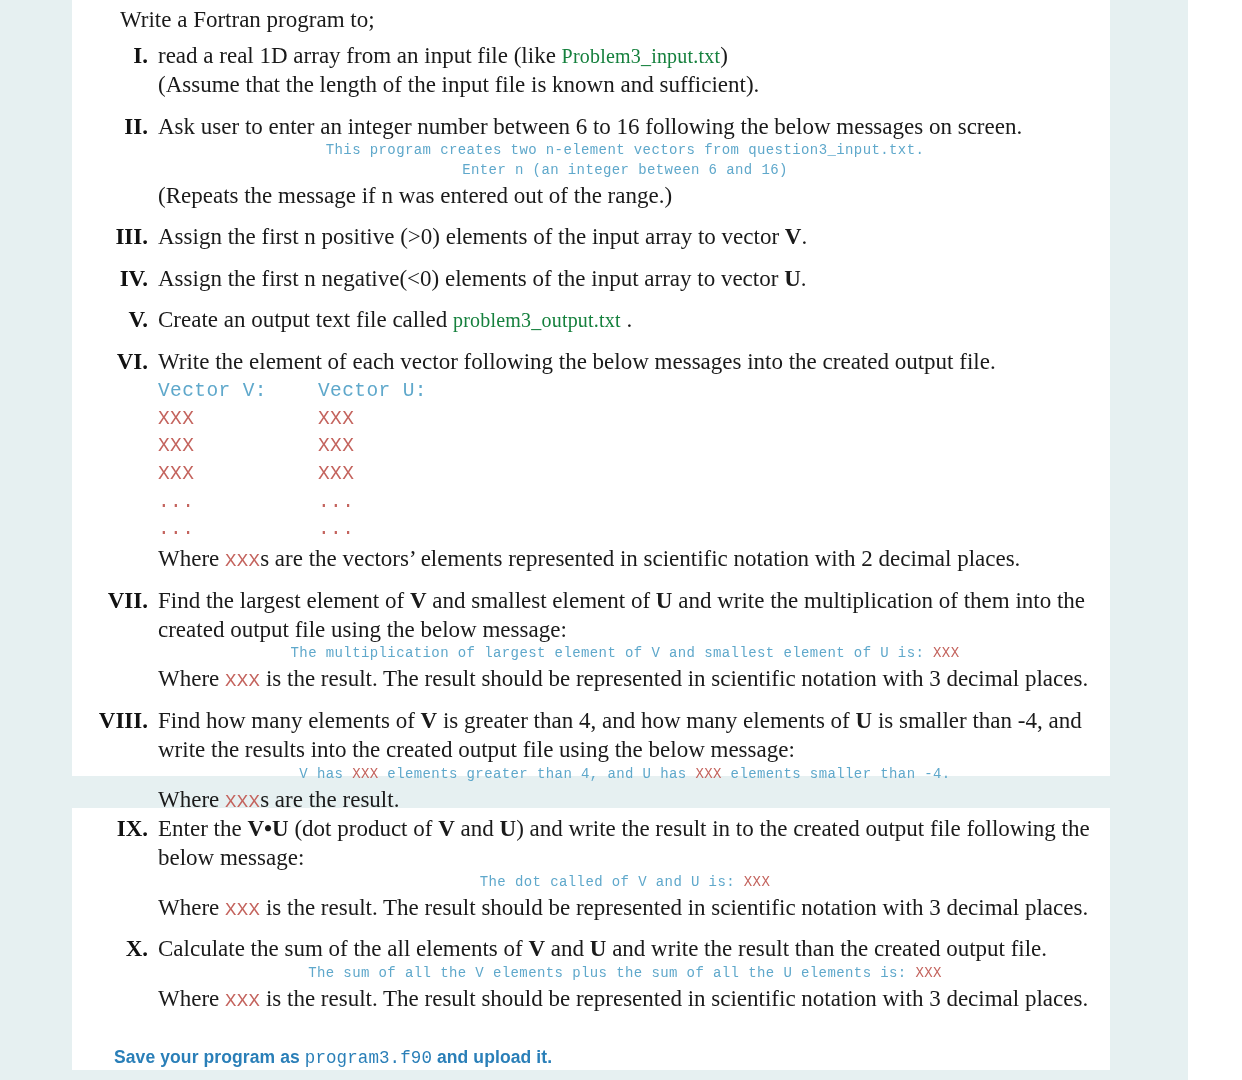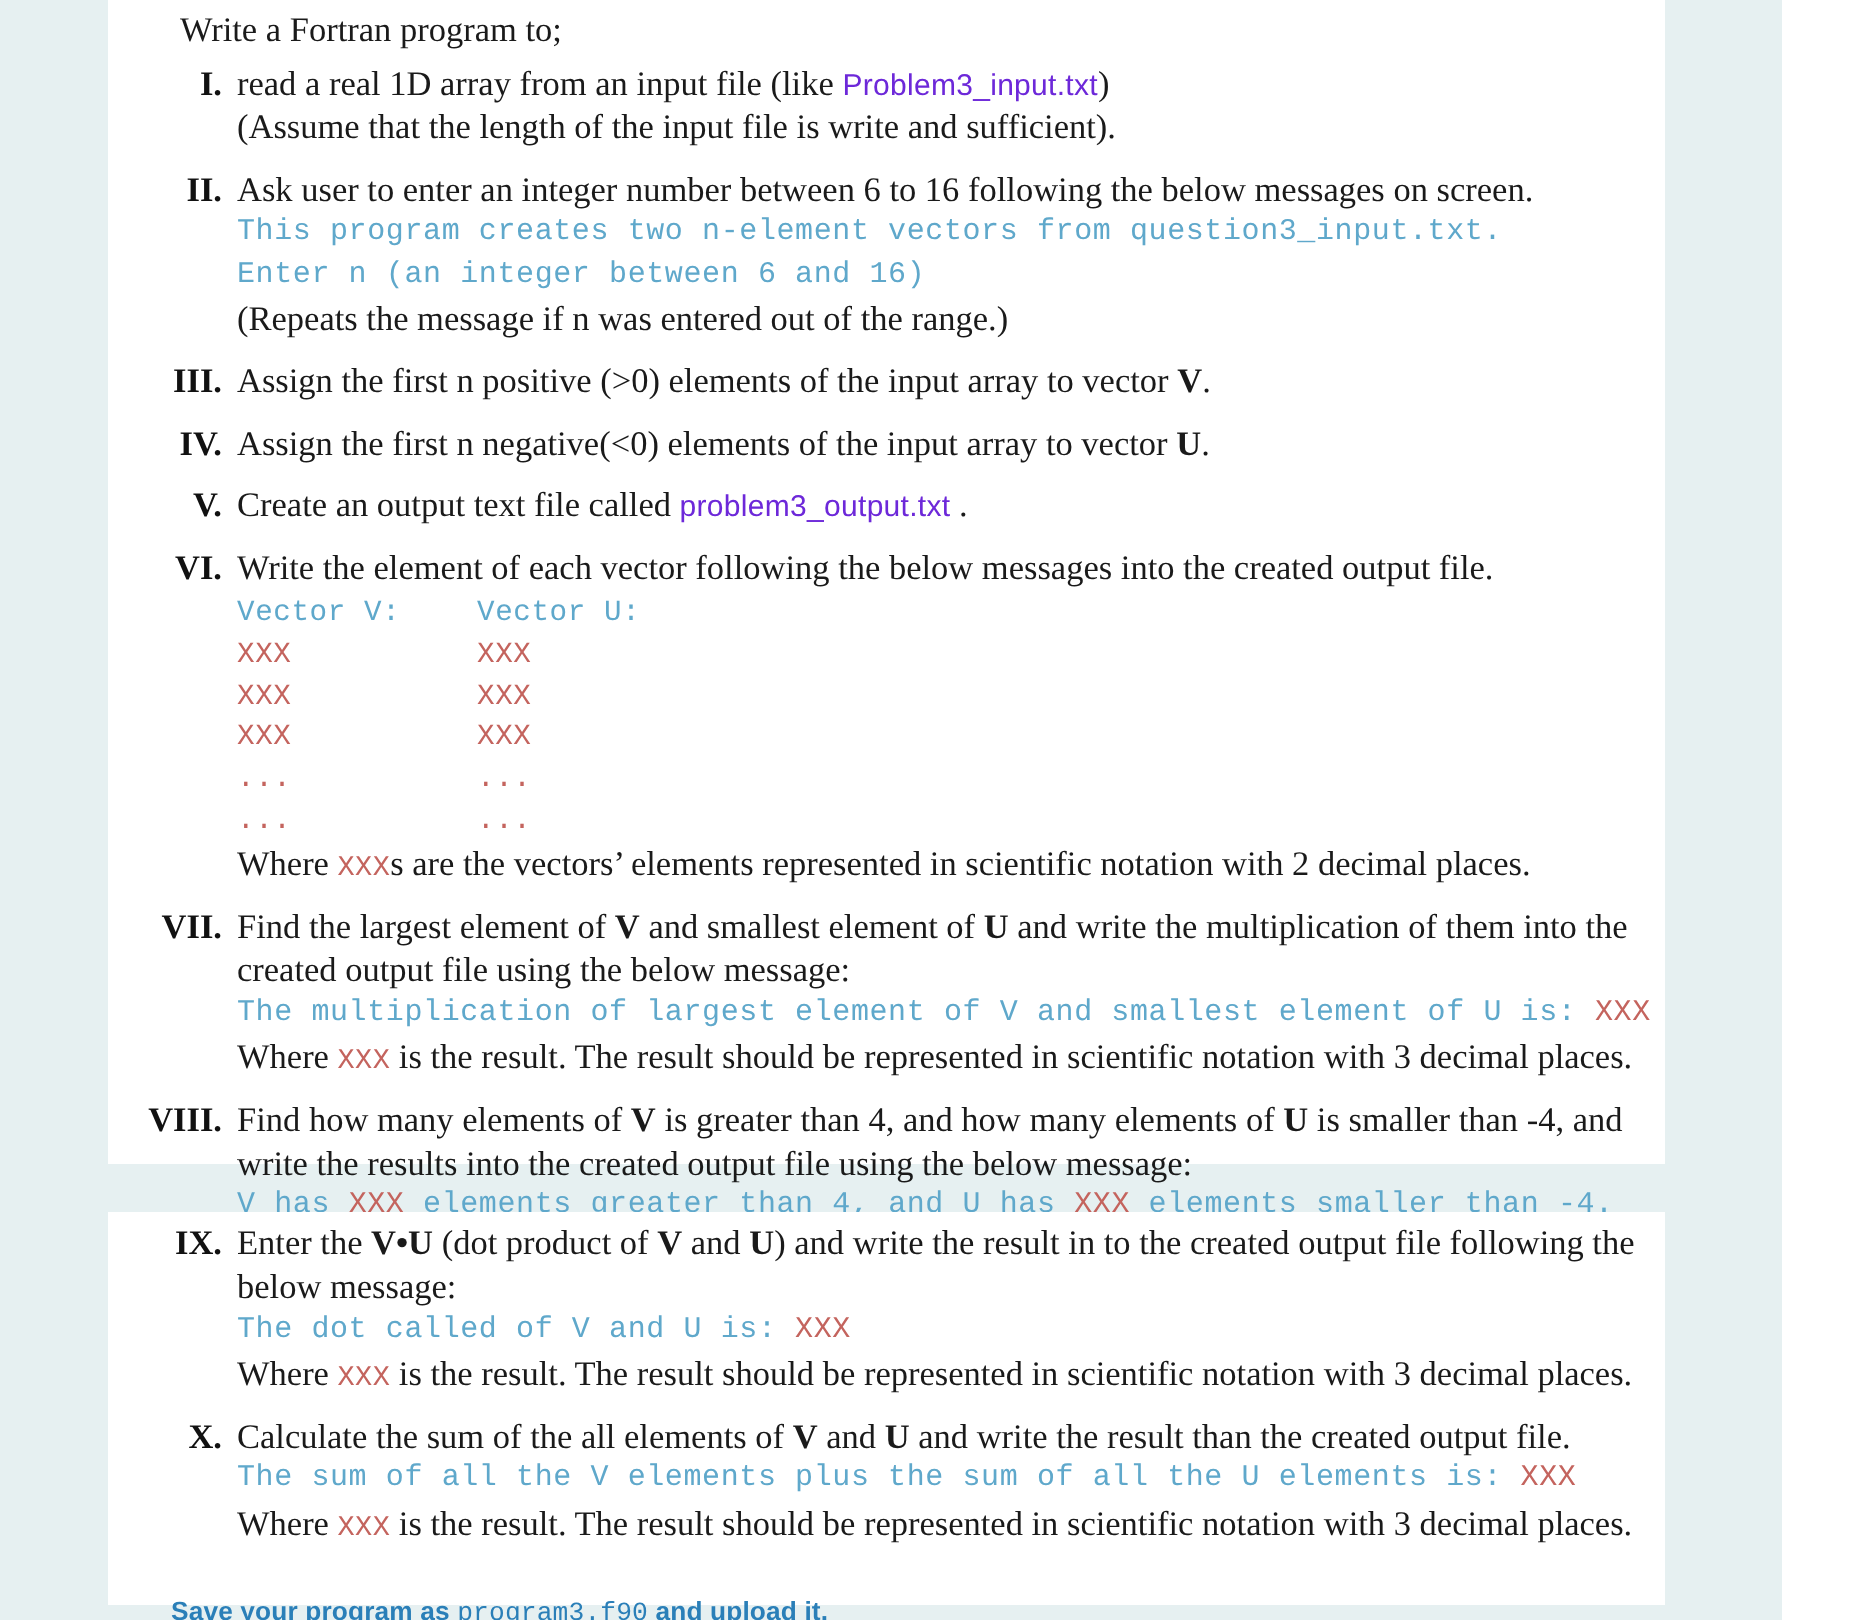--- a/index.html
+++ b/index.html
@@ -68,40 +68,41 @@
     flex: 1 1 auto;
     font-size: 23px;
     color: #1a1a1a;
     line-height: 1.28;
   }
   .body p { margin: 0; }
 
   
   .code {
     font-family: "Liberation Mono", "DejaVu Sans Mono", monospace;
-    font-size: 20px;
+    font-size: 14px;
     color: #5fa8cb;
     letter-spacing: 0.4px;
     line-height: 1.42;
     white-space: pre;
+    text-align: center;
   }
   .xxx {
     color: #c4645e;
   }
   .xxx-inline {
     color: #c4645e;
     font-family: "Liberation Mono", "DejaVu Sans Mono", monospace;
     font-size: 19px;
     letter-spacing: 0.3px;
   }
   .mono-inline {
-    font-family: Liberation Sans, sans-serif;
+    font-family: Liberation Serif, serif;
     font-size: 20px;
     letter-spacing: 0.2px;
-    color: #6d28d9;
+    color: #15803d;
   }
   b, .bold { font-weight: bold; }
 
   
   .vectors {
     margin: 2px 0 0 0;
   }
   .vrow {
     display: flex;
     line-height: 1.42;
@@ -145,21 +146,21 @@
 <div id="viewer">
 
   <div class="page" id="page-1">
 
     <div class="intro">Write a Fortran program to;</div>
 
     <div class="item">
       <div class="num">I.</div>
       <div class="body">
         <p><span>read a real 1D array from an input file (like </span><span class="mono-inline">Problem3_input.txt</span><span>)</span></p>
-        <p>(Assume that the length of the input file is write and sufficient).</p>
+        <p>(Assume that the length of the input file is known and sufficient).</p>
       </div>
     </div>
 
     <div class="item">
       <div class="num">II.</div>
       <div class="body">
         <p>Ask user to enter an integer number between 6 to 16 following the below messages on screen.</p>
         <div class="code">This program creates two n-element vectors from question3_input.txt.</div>
         <div class="code">Enter n (an integer between 6 and 16)</div>
         <p>(Repeats the message if n was entered out of the range.)</p>

